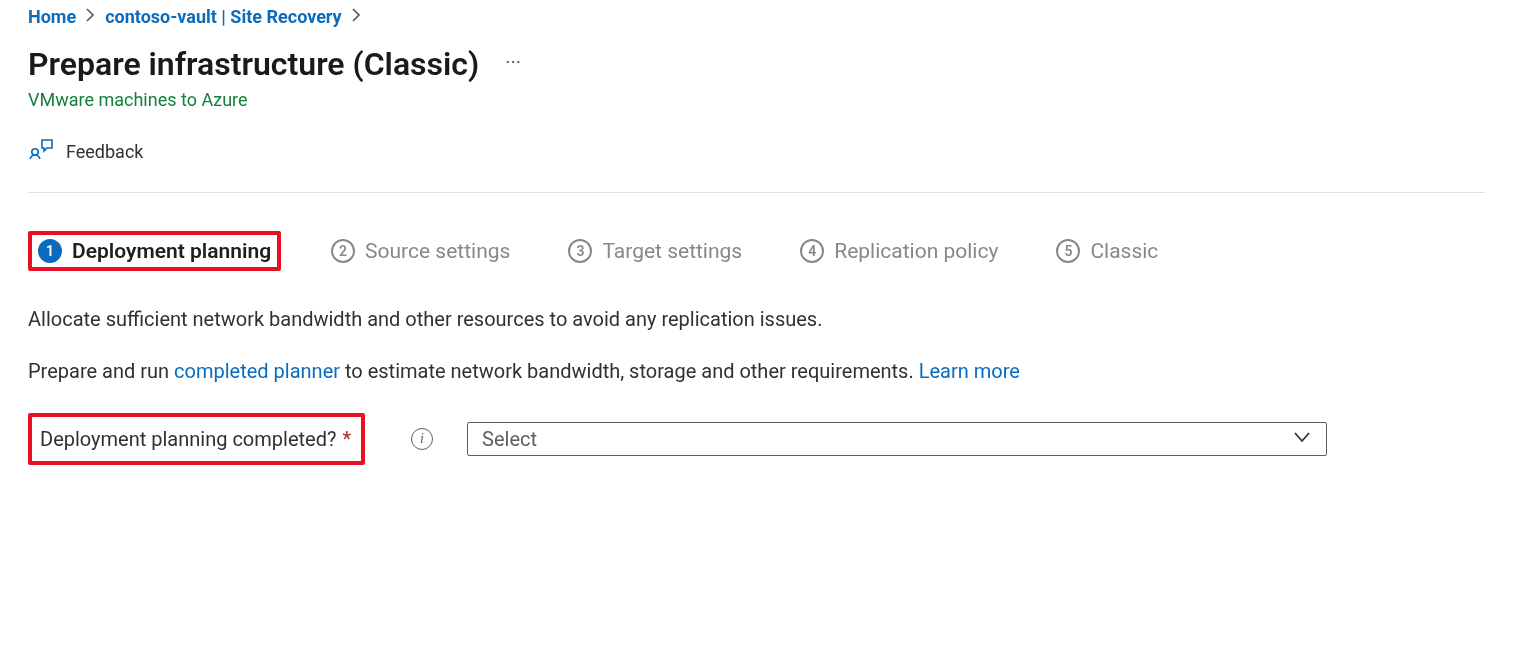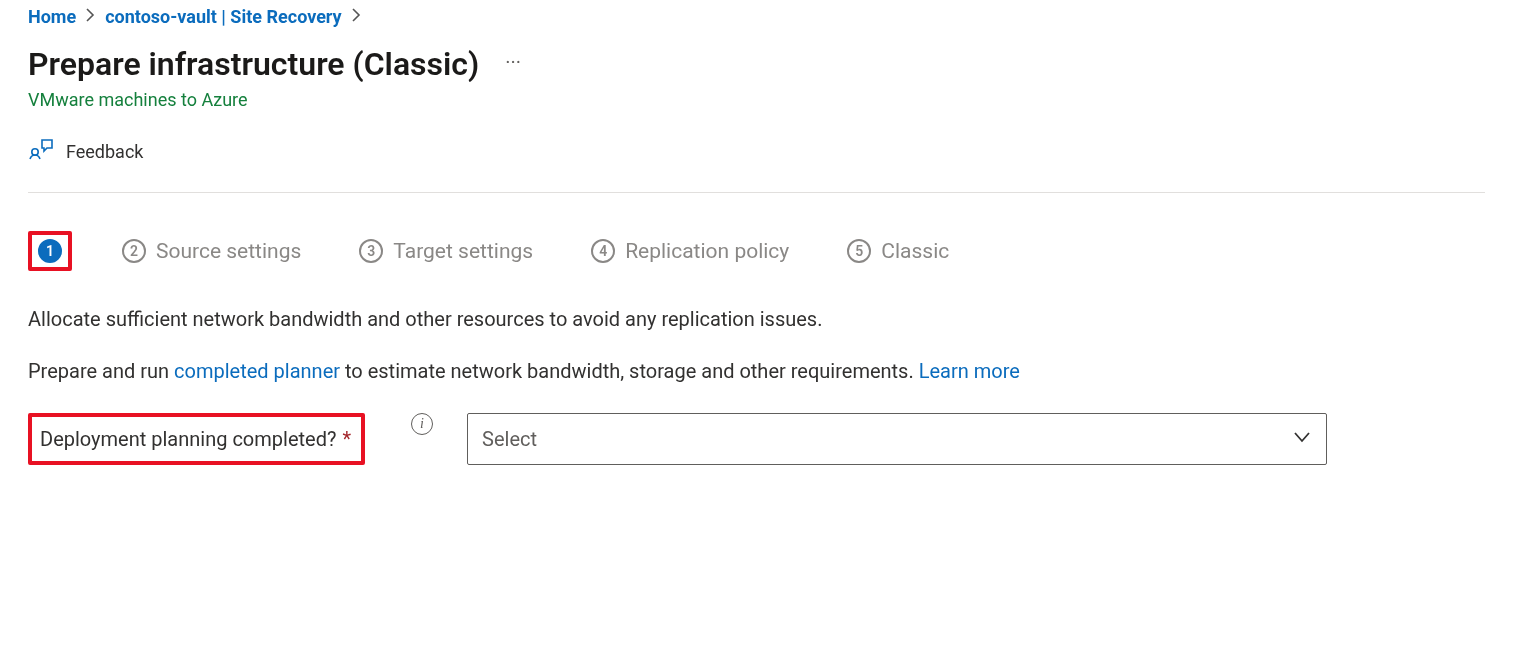--- a/index.html
+++ b/index.html
@@ -99,20 +99,21 @@
     padding: 4px 6px;
   }
 
   
   .body-text { font-size: 20px; color: #323130; margin-bottom: 28px; }
   .body-text a { color: #0b6cbd; }
 
   
   .form-row {
     display: flex;
+    align-items: center;
     gap: 34px;
     margin-top: 30px;
   }
   .label-wrap {
     display: inline-flex;
     align-items: center;
     gap: 6px;
     font-size: 20px;
     color: #323130;
     padding: 10px 10px 10px 8px;
@@ -121,21 +122,21 @@
   .info-icon {
     display:inline-flex; align-items:center; justify-content:center;
     width:22px; height:22px; border:1.5px solid #605e5c; border-radius:50%;
     font-size:14px; font-family: Georgia, serif; font-style: italic; color:#605e5c;
     margin-left: 12px;
   }
   .select {
     flex: 0 0 auto;
     width: 860px;
     max-width: 62vw;
-    height: 52px;
+    height: 34px;
     border: 1px solid #605e5c;
     border-radius: 2px;
     display: flex;
     align-items: center;
     justify-content: space-between;
     padding: 0 14px;
     font-size: 20px;
     color: #605e5c;
     cursor: pointer;
     background:#fff;
@@ -177,20 +178,21 @@
         <path d="M14 2h10v8h-5l-3 3v-3h-2z"></path>
       </svg>
     </span>
     <span>Feedback</span>
   </div>
 </div>
 
 <div class="steps">
   <div class="step active highlight-red">
     <span class="step-num">1</span>
+    <span class="step-label">Deployment planning</span>
   </div>
   <div class="step inactive">
     <span class="step-num">2</span>
     <span class="step-label">Source settings</span>
   </div>
   <div class="step inactive">
     <span class="step-num">3</span>
     <span class="step-label">Target settings</span>
   </div>
   <div class="step inactive">

